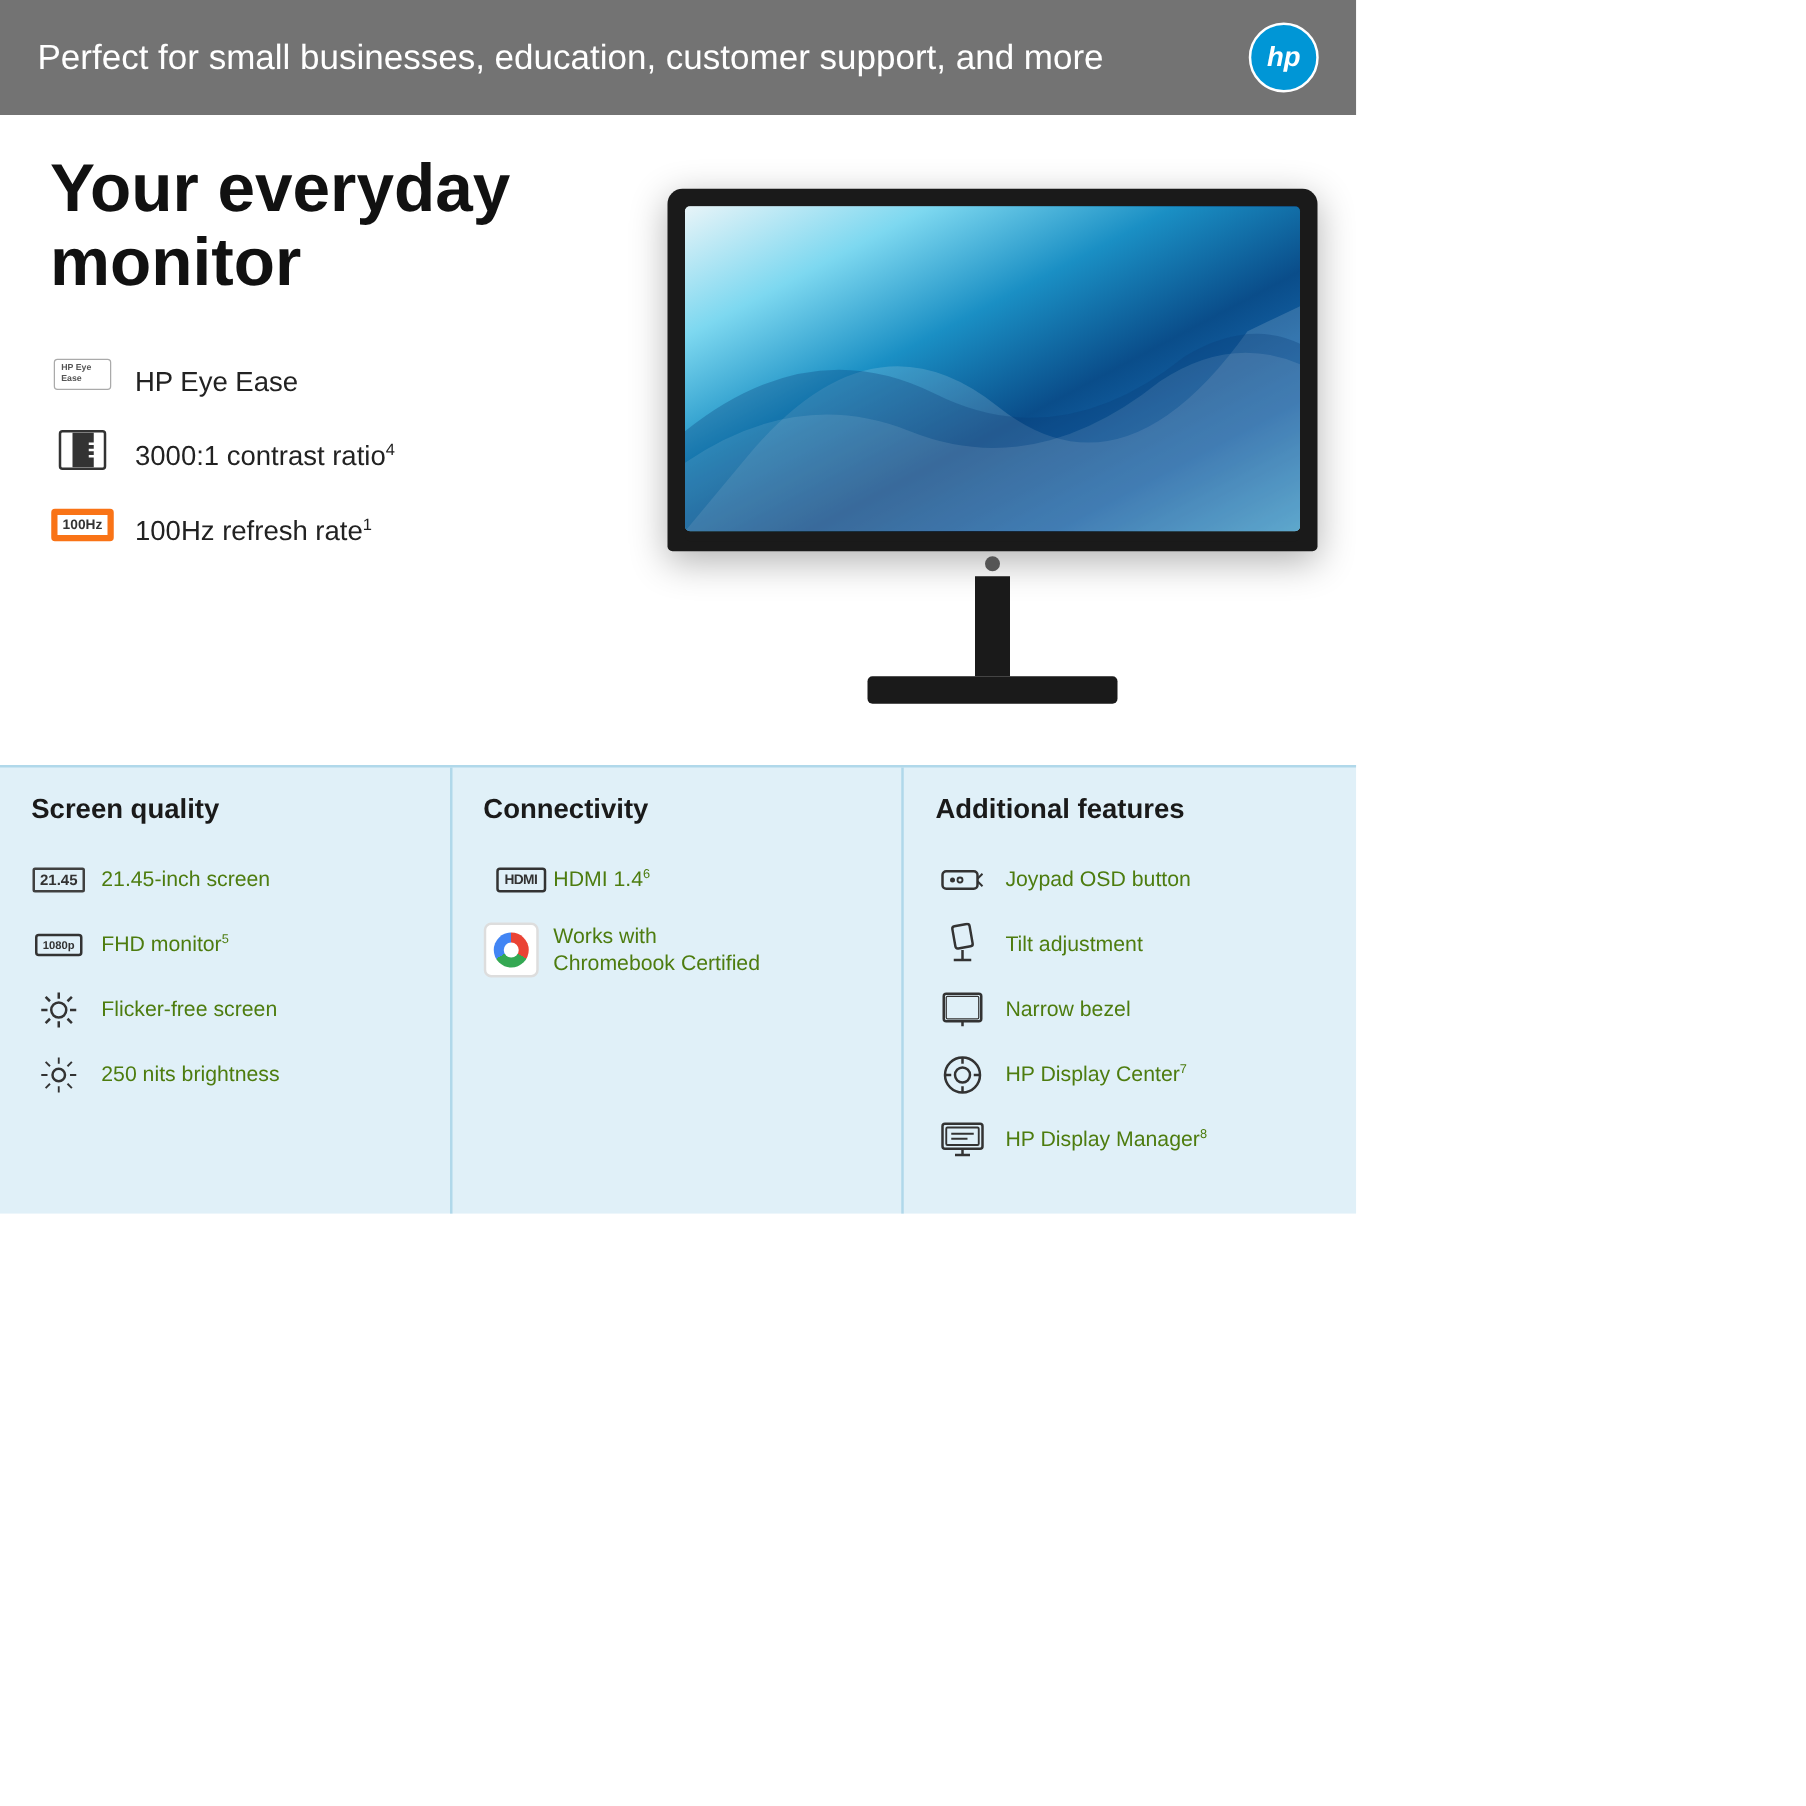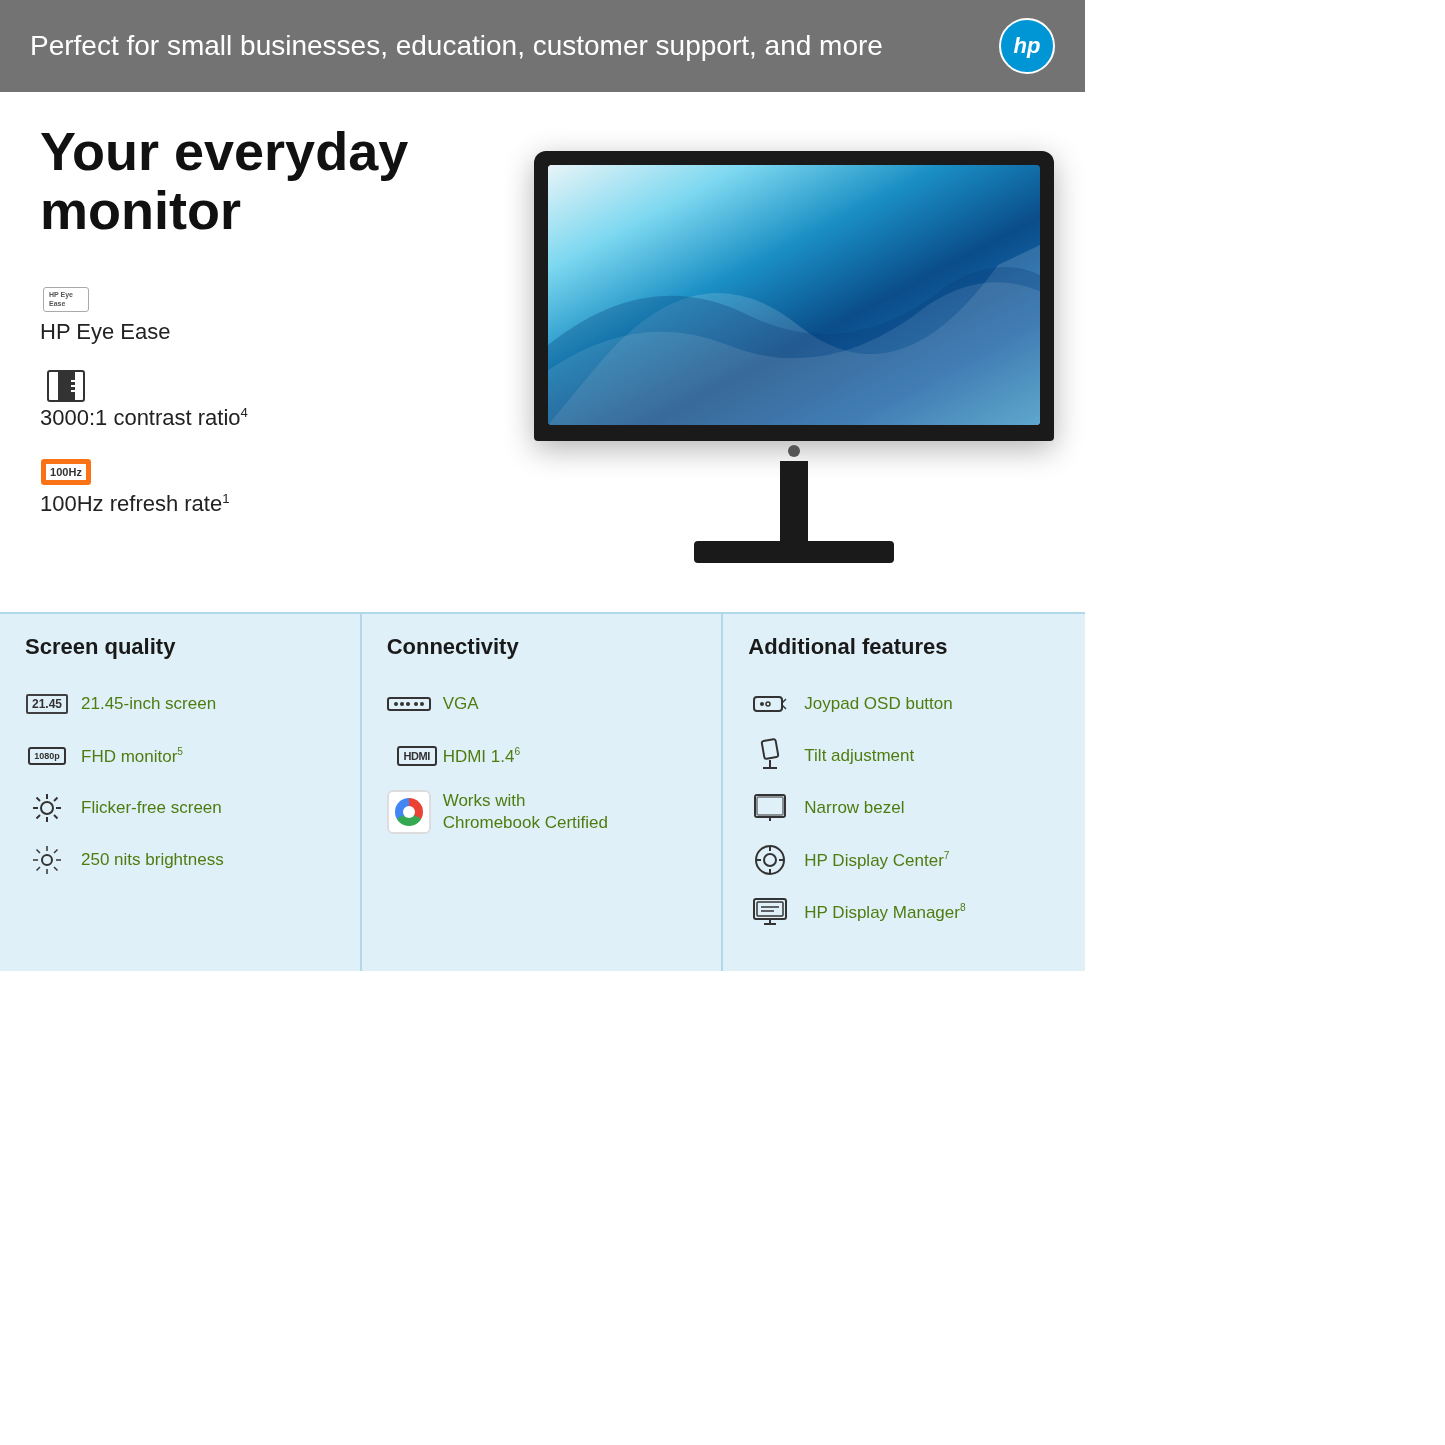--- a/index.html
+++ b/index.html
@@ -53,23 +53,22 @@
     }
     .hero-title {
       font-size: 54px;
       font-weight: 900;
       line-height: 1.1;
       color: #111;
       margin-bottom: 40px;
     }
     .feature-item {
       display: flex;
-      align-items: flex-start;
+      align-items: flex-end;
       margin-bottom: 22px;
-      flex-direction: column;
     }
     .feature-icon {
       width: 52px;
       height: 38px;
       display: flex;
       align-items: center;
       justify-content: center;
       margin-right: 16px;
       flex-shrink: 0;
     }
@@ -433,36 +432,20 @@
           <line x1="9" y1="23" x2="5.5" y2="26.5" stroke="#333" stroke-width="1.5"></line>
         </svg>
       </div>
       <span class="spec-text">250 nits brightness</span>
     </div>
   </div>
 
   <div class="specs-col">
     <div class="specs-col-title">Connectivity</div>
 
-    <div class="spec-item">
-      <div class="spec-icon">
-        <div class="vga-icon">
-          <div class="vga-dot"></div>
-            <div class="vga-dot"></div>
-            <div class="vga-dot"></div>
-          <div style="display:flex;flex-direction:column;gap:3px;margin-left:2px;">
-            <div style="display:flex;gap:2px;">
-              <div class="vga-dot"></div>
-                <div class="vga-dot"></div>
-            </div>
-          </div>
-        </div>
-      </div>
-      <span class="spec-text">VGA</span>
-    </div>
 
     <div class="spec-item">
       <div class="spec-icon">
         <div class="hdmi-box">HDMI</div>
       </div>
       <span class="spec-text">HDMI 1.4<sup>6</sup></span>
     </div>
 
     <div class="spec-item">
       <div class="chromebook-badge">

